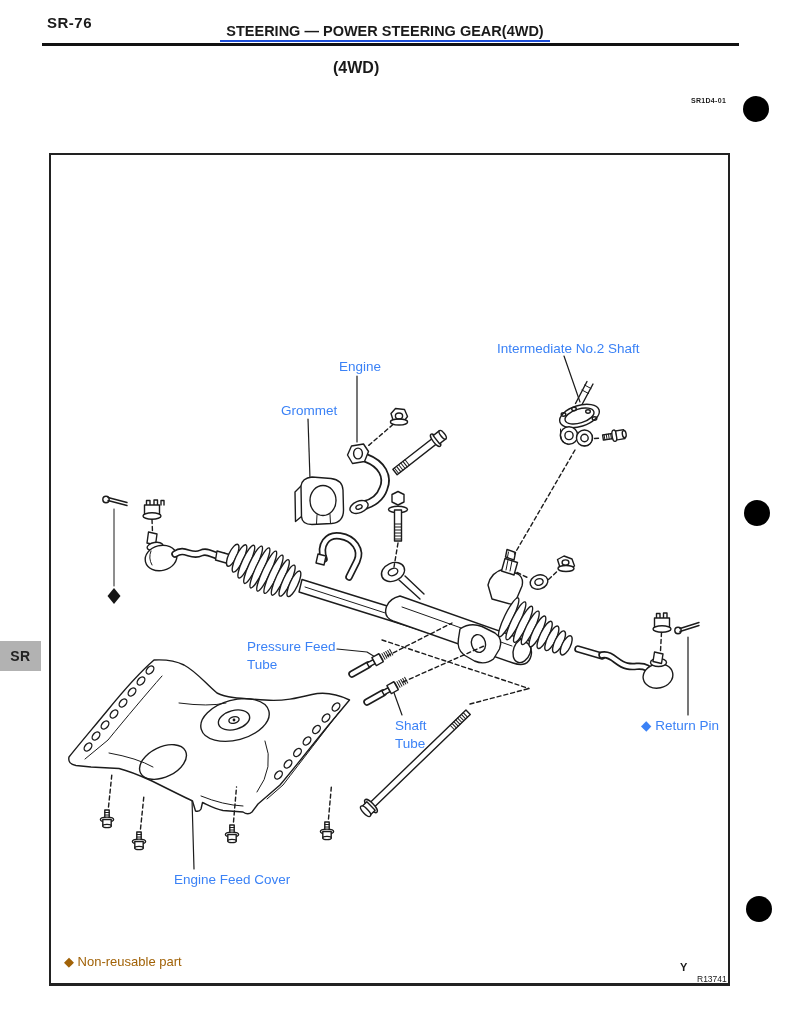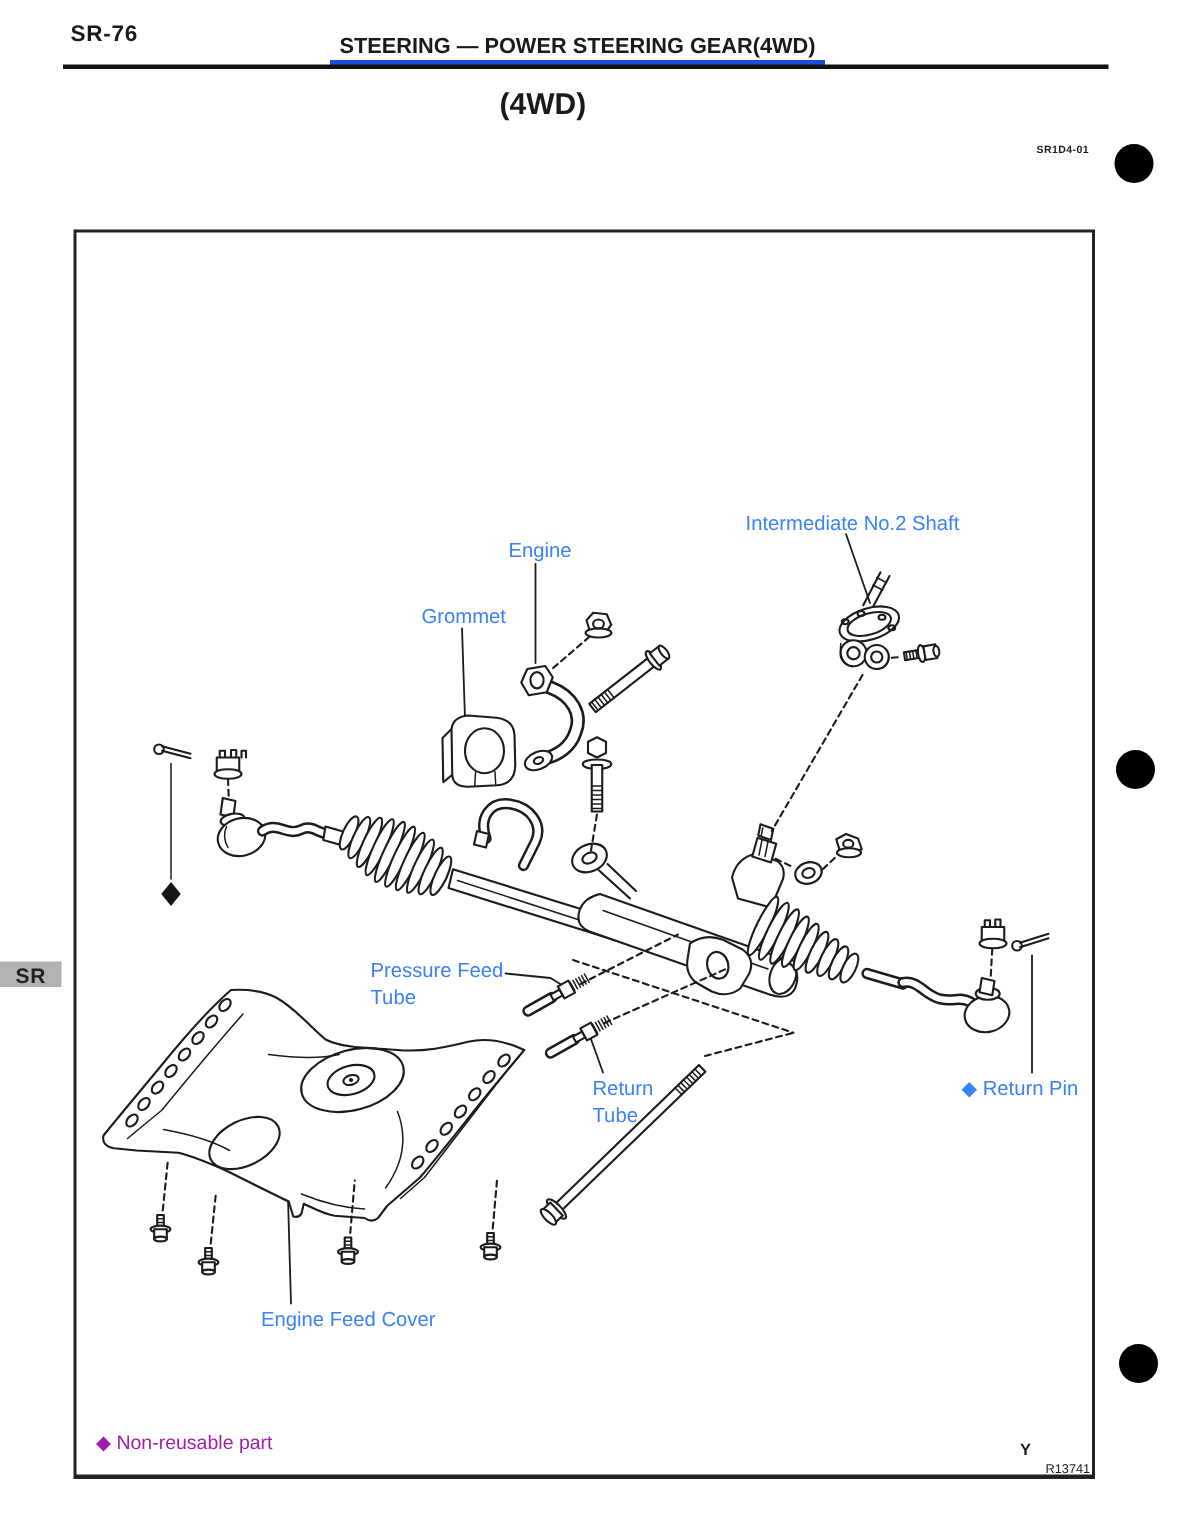--- a/index.html
+++ b/index.html
@@ -2,38 +2,38 @@
 <html><head>
 <meta charset="utf-8">
 <style>
   html,body{margin:0;padding:0;}
   body{
     width:786px;height:1022px;position:relative;background:#ffffff;
     font-family:"Liberation Sans",sans-serif;color:#1a1a1a;overflow:hidden;
   }
   .page-number{position:absolute;left:47px;top:14px;font-size:15px;font-weight:bold;letter-spacing:.5px;}
   .running-header{position:absolute;left:0;top:23px;width:786px;text-align:center;font-size:14.5px;font-weight:bold;transform:translateX(-8px);}
-  .running-header span{border-bottom:6px solid #1d4ed8;padding:0 6px 1px;}
+  .running-header span{border-bottom:2px solid #1d4ed8;padding:0 6px 1px;}
   .header-rule{position:absolute;left:42px;top:43px;width:697px;height:3px;background:#121212;}
   .title-block{position:absolute;left:333px;top:55px;}
   .t1{font-size:22px;font-weight:bold;letter-spacing:.2px;line-height:1.1;}
-  .t2{font-size:20px;font-weight:bold;margin-top:4px;line-height:1.1;}
+  .t2{font-size:16px;font-weight:bold;margin-top:4px;line-height:1.1;}
   .t3{font-size:17px;font-weight:bold;margin-top:6px;letter-spacing:.4px;}
   .doc-code{position:absolute;left:691px;top:97px;font-size:7px;font-weight:bold;letter-spacing:.3px;}
   .dot{position:absolute;width:26px;height:26px;border-radius:50%;background:#000;}
   .d1{left:743px;top:96px;}
   .d2{left:744px;top:500px;}
   .d3{left:746px;top:896px;}
-  .side-tab{position:absolute;left:0;top:641px;width:41px;height:17px;background:#b2b2b2;
+  .side-tab{position:absolute;left:0;top:641px;width:41px;height:30px;background:#b2b2b2;
     display:flex;align-items:center;justify-content:center;font-weight:bold;font-size:14px;color:#222;letter-spacing:.5px;}
   .figure-box{position:absolute;left:49px;top:153px;width:681px;height:833px;
     border:2px solid #222;border-bottom-width:3px;box-sizing:border-box;background:#fff;}
   .figure-box svg{position:absolute;left:0;top:0;}
   .lbl{position:absolute;font-size:13.5px;color:#3b82f6;white-space:nowrap;line-height:1.3;}
-  .legend{position:absolute;left:13px;top:799px;font-size:13px;color:#a21caf;}
+  .legend{position:absolute;left:13px;top:799px;font-size:13px;color:#a16207;}
   .figmark{position:absolute;left:629px;top:806px;font-size:11px;font-weight:bold;}
   .figref{position:absolute;left:646px;top:819px;font-size:8.5px;}
   
   svg .f{fill:#ffffff;}
   svg .k{fill:#161616;stroke:none;}
   svg .dsh{stroke-dasharray:4 3;}
   svg .th{stroke-width:1;}
   svg .to{stroke-width:7.5;}
   svg .ti{stroke:#fff;stroke-width:4.2;}
   svg .to2{stroke-width:9.5;}
@@ -346,21 +346,21 @@
   </svg>
 
   <div class="lbl" style="left:288px;top:203px">Engine</div>
   <div class="lbl" style="left:230px;top:247px">Grommet</div>
   <div class="lbl" style="left:446px;top:185px">Intermediate No.2 Shaft</div>
   <div class="lbl" style="left:196px;top:483px">
     <div>Pressure Feed</div>
     <div>Tube</div>
   </div>
   <div class="lbl" style="left:344px;top:562px">
-    <div>Return</div>
+    <div>Shaft</div>
     <div>Tube</div>
   </div>
   <div class="lbl" style="left:590px;top:562px">◆ Return Pin</div>
   <div class="lbl" style="left:123px;top:716px">Engine Feed Cover</div>
 
   <div class="legend">◆ Non-reusable part</div>
   <div class="figmark">Y</div>
   <div class="figref">R13741</div>
 </div>
 

